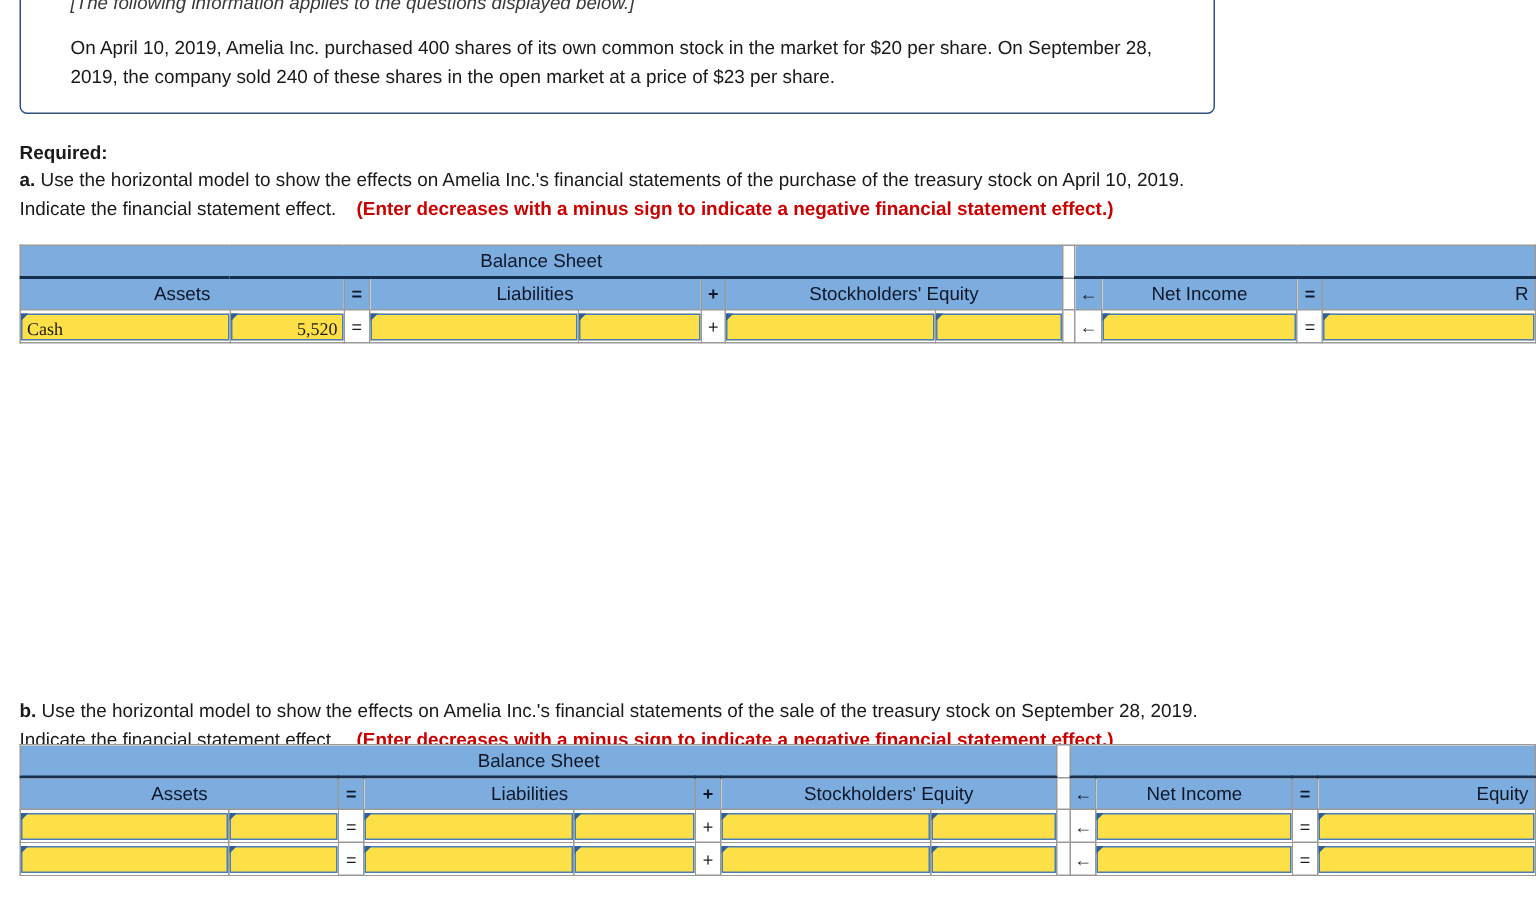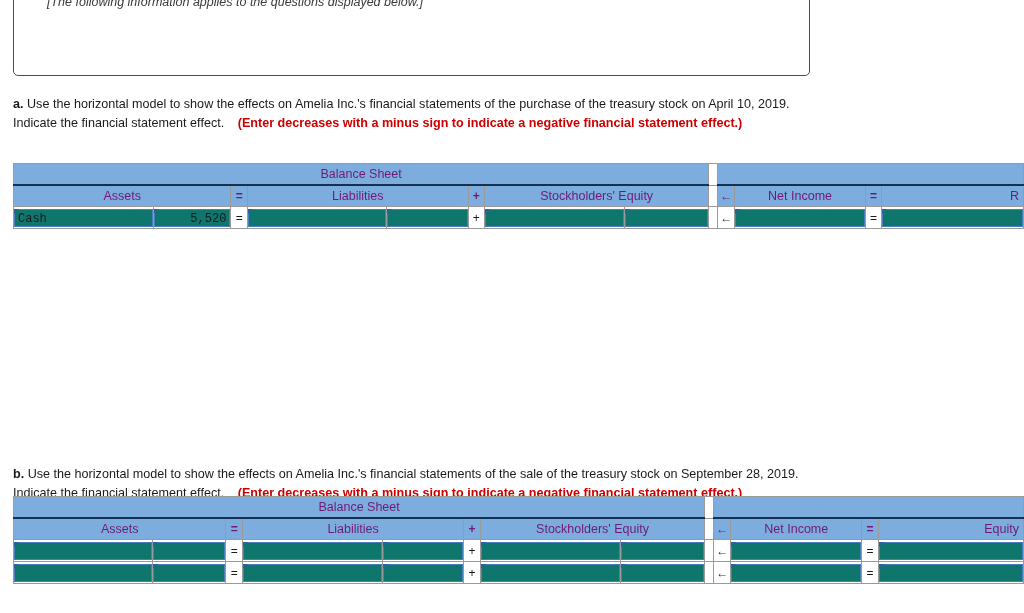--- a/index.html
+++ b/index.html
@@ -93,21 +93,21 @@
     padding: 0;
     margin: 0;
     border: 1px solid #9a9a9a;
     box-sizing: border-box;
     font-weight: normal;
     vertical-align: middle;
   }
 
   .hdr {
     background: #7cadde;
-    color: #701a75;
+    color: #0f172a;
     font-weight: bold;
     text-align: center;
     height: 20px;
     line-height: 20px;
     font-size: 12.5px;
     white-space: nowrap;
     overflow: hidden;
   }
   .hdr.group {
     border-bottom: 2px solid #15314f;
@@ -142,22 +142,22 @@
     padding: 0 2px;
   }
   .inp {
     position: relative;
     display: block;
     width: 100%;
     height: 18px;
     line-height: 18px;
     box-sizing: border-box;
     border: 1px solid #4a7ebb;
-    background: #0f766e;
-    font-family: Liberation Mono, monospace;
+    background: #fde047;
+    font-family: Liberation Serif, serif;
     font-size: 12px;
     color: #1a1a1a;
     padding: 0 3px;
     outline: none;
   }
   .inp.num { text-align: right; }
   
   .inp::before {
     content: "";
     position: absolute;
@@ -194,23 +194,25 @@
     border-bottom: none;
     border-left: 1px solid #9a9a9a;
     border-right: 1px solid #9a9a9a;
   }
 </style>
 </head>
 <body>
 
 <div class="info-box">
   <p class="info-italic">[The following information applies to the questions displayed below.]</p>
+  <p class="info-para">On April 10, 2019, Amelia Inc. purchased 400 shares of its own common stock in the market for $20 per share. On September 28, 2019, the company sold 240 of these shares in the open market at a price of $23 per share.</p>
 </div>
 
 <div class="required-wrap">
+  <div class="req-title">Required:</div>
   <p class="req-text"><span class="req-letter">a.</span><span> Use the horizontal model to show the effects on Amelia Inc.'s financial statements of the purchase of the treasury stock on April 10, 2019. Indicate the financial statement effect. </span><span class="req-red">(Enter decreases with a minus sign to indicate a negative financial statement effect.)</span></p>
 </div>
 
 <table class="sheet t1">
   <colgroup>
     <col style="width:155px">
     <col style="width:82px">
     <col style="width:18px">
     <col style="width:155px">
     <col style="width:90px">

